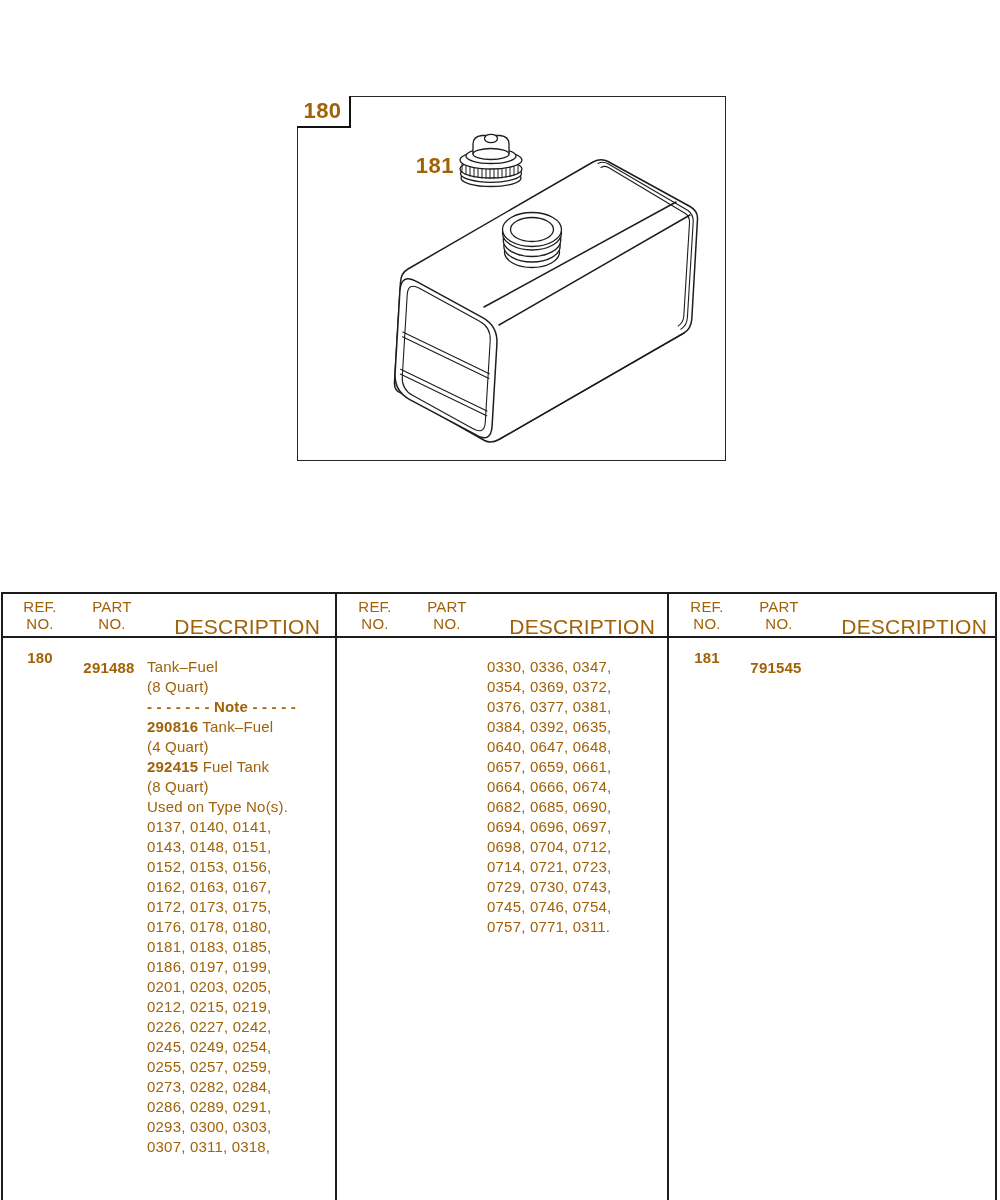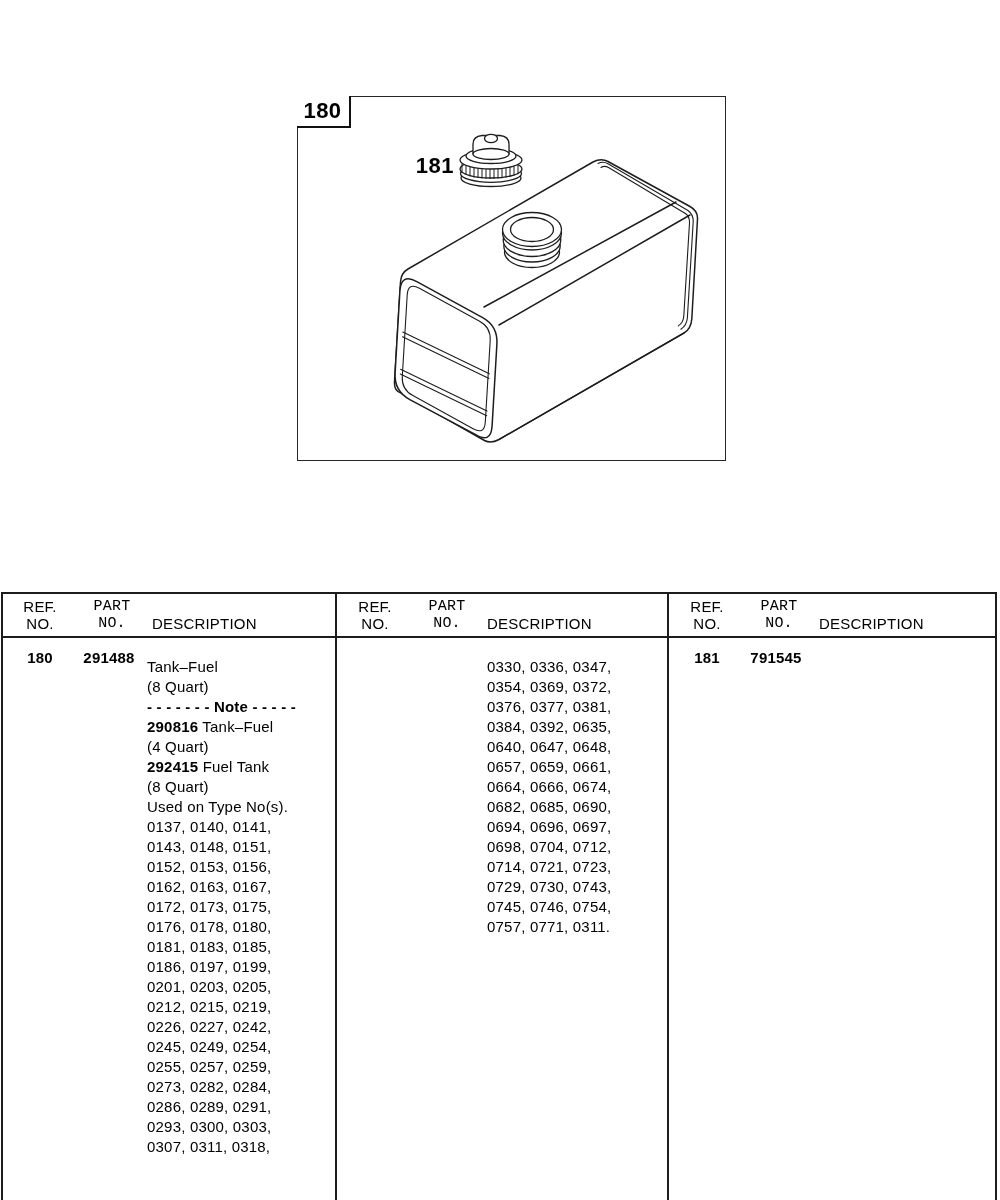--- a/index.html
+++ b/index.html
@@ -1,18 +1,18 @@
 <!DOCTYPE html>
 <html><head>
 <meta charset="utf-8">
 <style>
   html,body { margin:0; padding:0; background:#e8e8e8; }
   .page {
     position:relative; width:1000px; height:1200px; margin:0 auto;
-    background:#ffffff; color:#000000; overflow:hidden;
+    background:#ffffff; color:#a16207; overflow:hidden;
     font-family:"Liberation Sans", sans-serif;
   }
 
   
   .diagram-frame {
     position:absolute; left:297px; top:96px; width:427px; height:363px;
     border:1.5px solid #262626; background:#fff;
   }
   .frame-label {
     position:absolute; left:-1.5px; top:-1.5px; width:52px; height:30px;
@@ -38,25 +38,25 @@
   .group { position:absolute; top:592px; height:608px; font-size:15px; letter-spacing:0.2px; }
   .g0 { left:2px;   width:333px; }
   .g1 { left:337px; width:330px; }
   .g2 { left:669px; width:326px; }
 
   .h-ref, .h-part {
     position:absolute; top:6px; width:60px; text-align:center;
     font-size:15px; line-height:17px;
   }
   .h-ref  { left:8px; }
-  .h-part { left:80px;font-family:Liberation Mono, monospace; }
-  .h-desc { position:absolute; top:23px; left:150px; width:168px; text-align:left; font-size:15px; }
+  .h-part { left:80px; }
+  .h-desc { position:absolute; top:23px; left:150px; width:168px; text-align:right; font-size:21px; }
 
   .d-ref  { position:absolute; top:57px; left:8px;  width:60px; text-align:center; font-weight:bold; }
-  .d-part { position:absolute; top:57px; left:74px; width:66px; text-align:center; font-weight:bold; }
+  .d-part { position:absolute; top:67px; left:74px; width:66px; text-align:center; font-weight:bold; }
   .d-desc { position:absolute; top:65px; left:145px; right:4px; line-height:20px; }
   .g1 .d-desc { left:150px; }
   .g2 .d-desc { left:159px; }
   .line { white-space:nowrap; }
   .line b { font-weight:bold; }
 </style>
 </head>
 <body>
 
 <div class="page">

